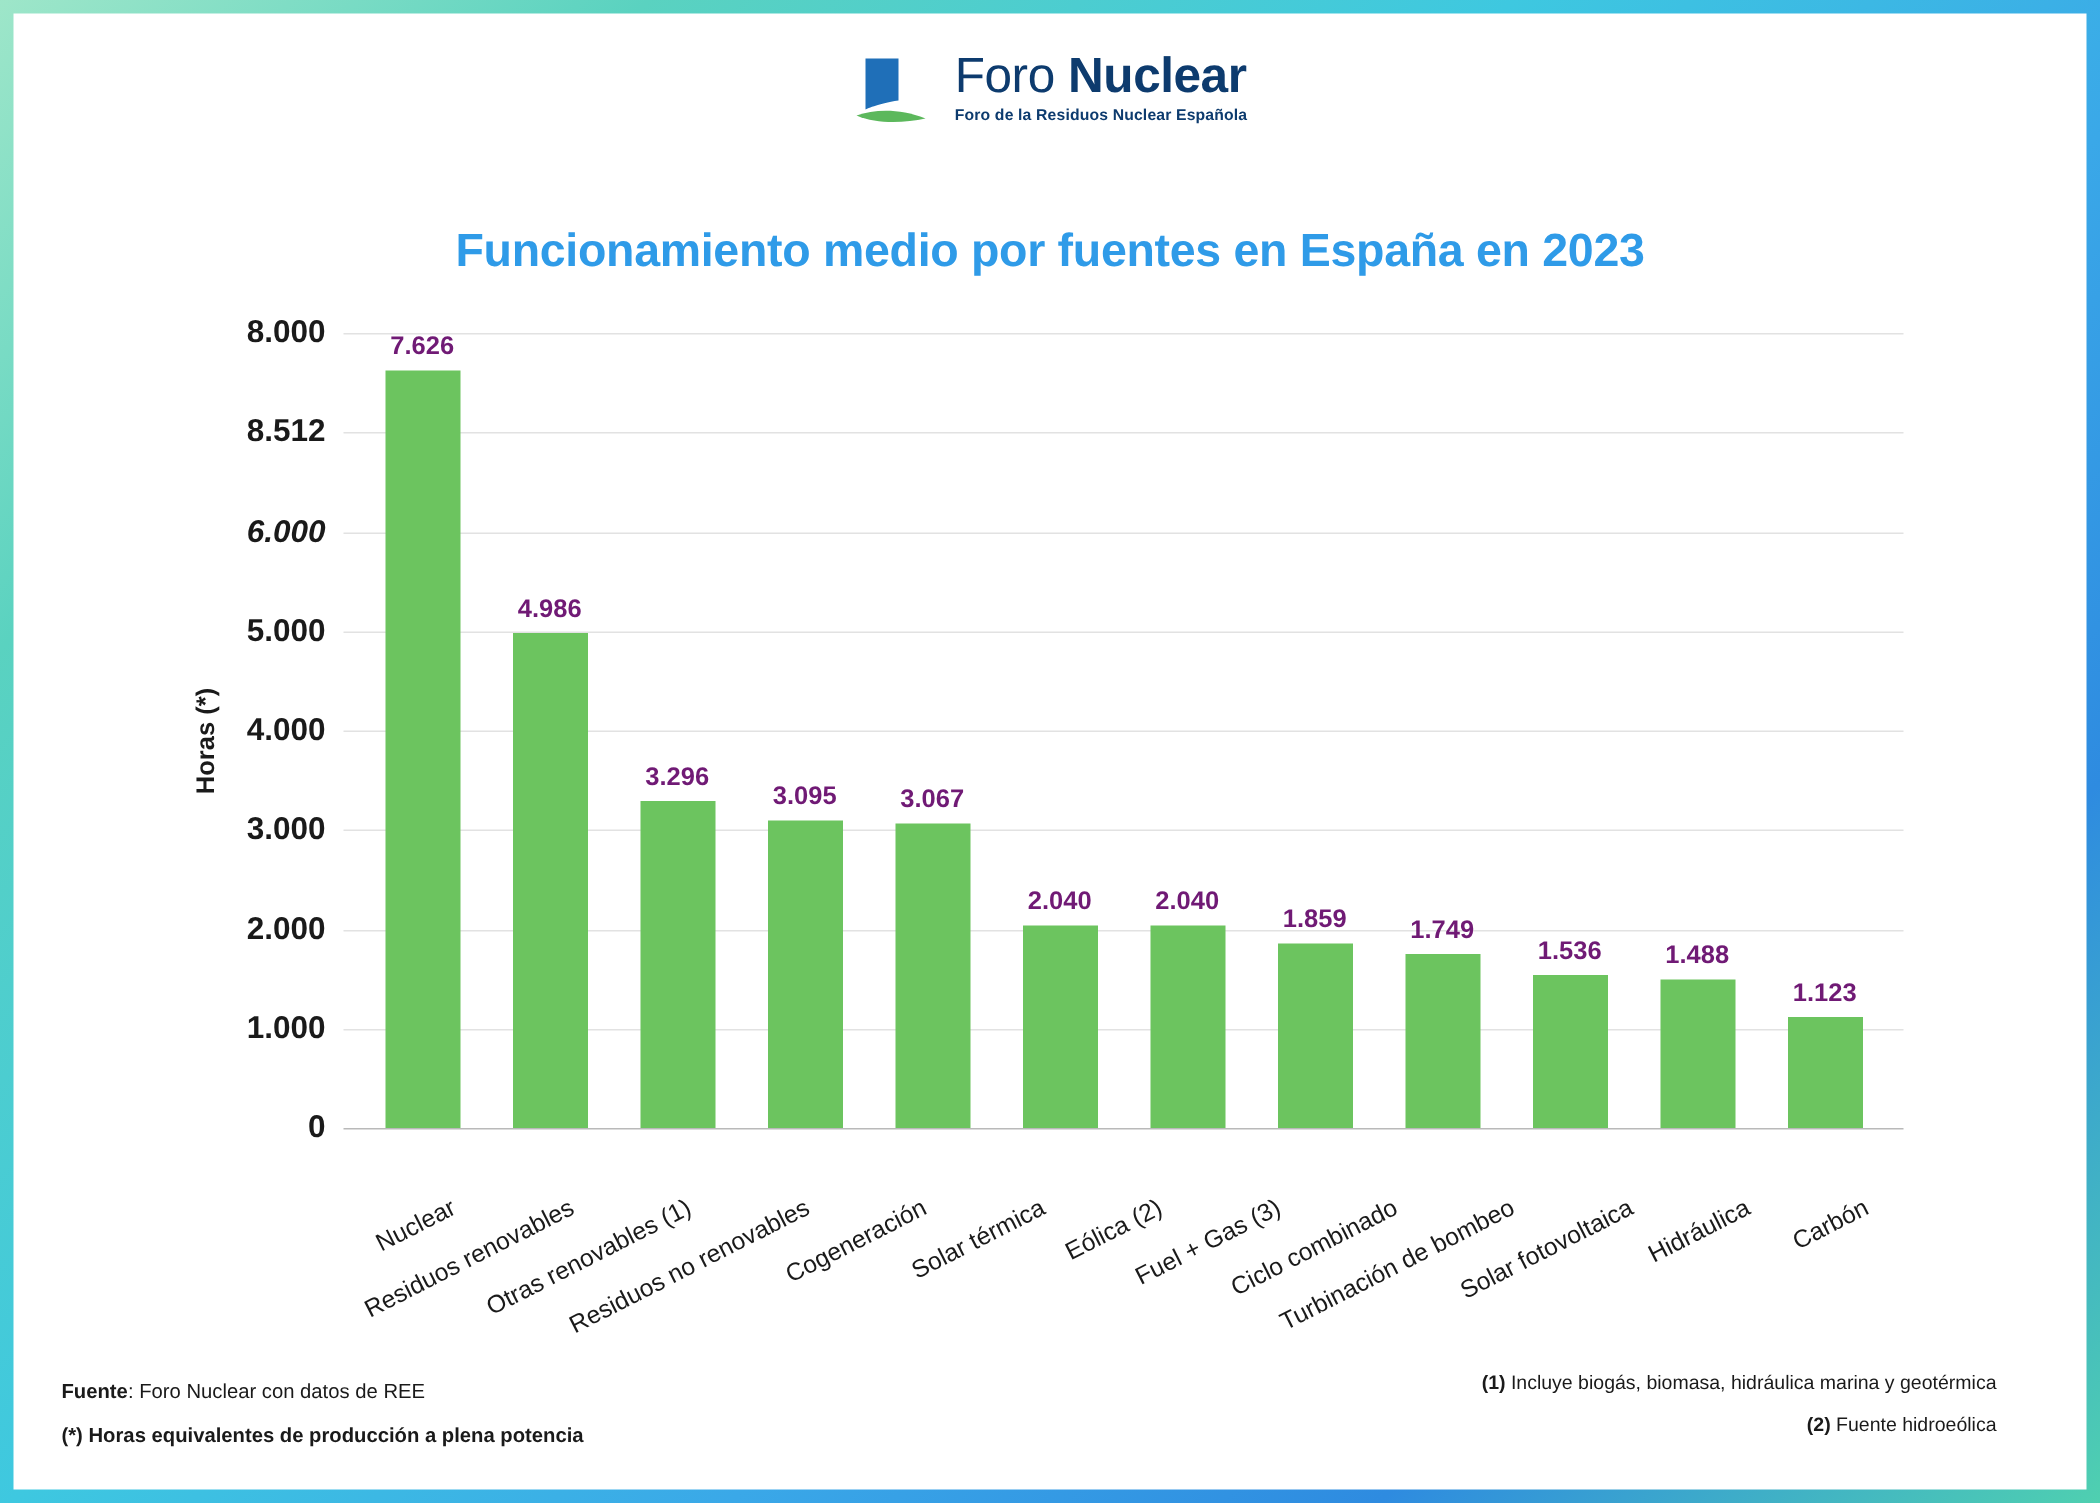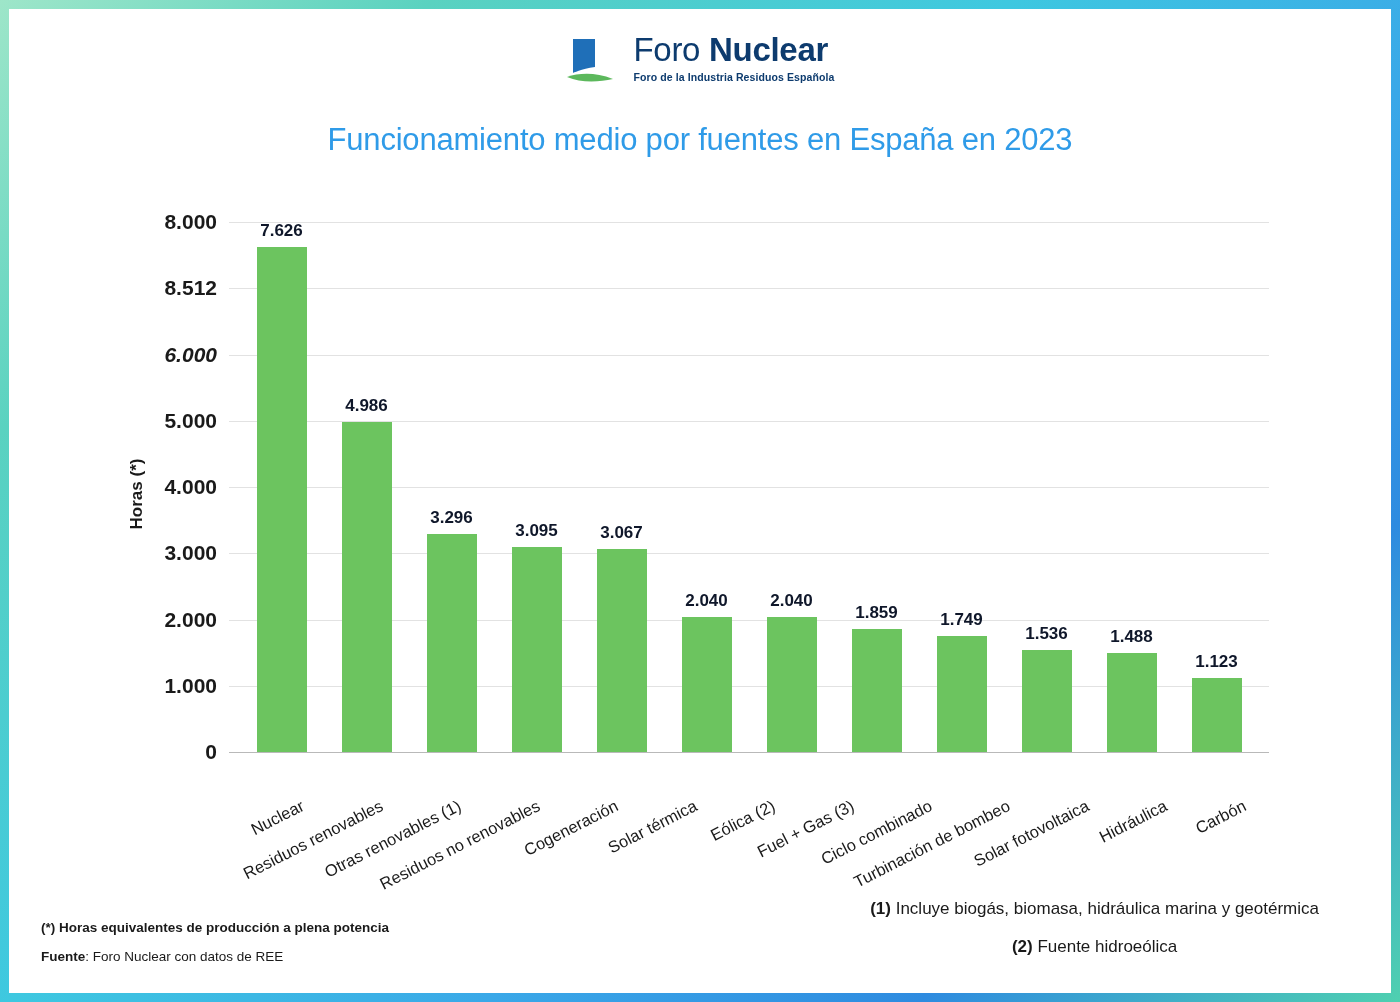--- a/index.html
+++ b/index.html
@@ -61,26 +61,26 @@
     font-size: 10.5px;
     font-weight: 700;
     color: #0d3b6e;
     margin-top: 3px;
     letter-spacing: 0.1px;
   }
 
   
   .chart-title {
     position: absolute;
-    top: 113px;
+    top: 140px;
     left: 0;
     right: 0;
     text-align: center;
     font-size: 31px;
-    font-weight: 400;
+    font-weight: 700;
     color: #2f9be8;
     letter-spacing: -0.2px;
   }
 
   
   .plot-wrap {
     position: absolute;
     left: 95px;
     top: 195px;
     width: 1200px;
@@ -145,21 +145,21 @@
     align-items: center;
   }
   .bar {
     width: 50px;
     background: #6cc45f;
   }
   .bar-value {
     position: absolute;
     font-size: 17px;
     font-weight: 700;
-    color: #0f172a;
+    color: #701a75;
     white-space: nowrap;
   }
   .x-labels {
     position: absolute;
     left: 125px;
     right: 35px;
     top: 596px;
     height: 120px;
     display: flex;
     justify-content: space-between;
@@ -192,26 +192,26 @@
     position: absolute;
     left: 32px;
     bottom: 22px;
     font-size: 13.5px;
     color: #1a1a1a;
     line-height: 2.1;
   }
   .foot-left b { font-weight: 700; }
   .foot-right {
     position: absolute;
-    right: 72px;
+    right: 60px;
     bottom: 28px;
-    font-size: 17px;
+    font-size: 13px;
     color: #1a1a1a;
     line-height: 2.2;
-    text-align: center;
+    text-align: right;
   }
   .foot-right b { font-weight: 700; }
 </style>
 </head>
 <body>
 
 <div class="frame">
   <div class="canvas">
 
     <div class="logo">
@@ -219,21 +219,21 @@
         <svg viewBox="0 0 58 54" width="58" height="54" aria-hidden="true">
           <path d="M8 6 L8 40 C8 40 16 36 30 34 L30 6 Z" fill="#1f6fb8"></path>
           <path d="M2 44 C14 40 30 39 48 46 C34 49 16 50 2 44 Z" fill="#5cb85c"></path>
         </svg>
       </div>
       <div class="logo-text">
         <div class="logo-title">
           <span class="thin">Foro</span>
           <span class="bold">Nuclear</span>
         </div>
-        <div class="logo-sub">Foro de la Industria Residuos Española</div>
+        <div class="logo-sub">Foro de la Residuos Nuclear Española</div>
       </div>
     </div>
 
     <div class="chart-title">Funcionamiento medio por fuentes en España en 2023</div>
 
     <div class="plot-wrap">
       <div class="y-axis-label">Horas (*)</div>
 
       <div class="plot">
         <div id="gridlines">
@@ -346,24 +346,24 @@
             <div class="x-label"><span class="x-label-inner">Hidráulica</span></div>
           </div>
           <div class="x-col">
             <div class="x-label"><span class="x-label-inner">Carbón</span></div>
           </div>
         </div>
     </div>
 
     <div class="foot-left">
       <div>
+        <b>Fuente</b><span>: Foro Nuclear con datos de REE</span>
+      </div>
+      <div>
         <b>(*) Horas equivalentes de producción a plena potencia</b><span></span>
-      </div>
-      <div>
-        <b>Fuente</b><span>: Foro Nuclear con datos de REE</span>
       </div>
     </div>
 
     <div class="foot-right">
       <div>
         <b>(1)</b><span> Incluye biogás, biomasa, hidráulica marina y geotérmica</span>
       </div>
       <div>
         <b>(2)</b><span> Fuente hidroeólica</span>
       </div>

